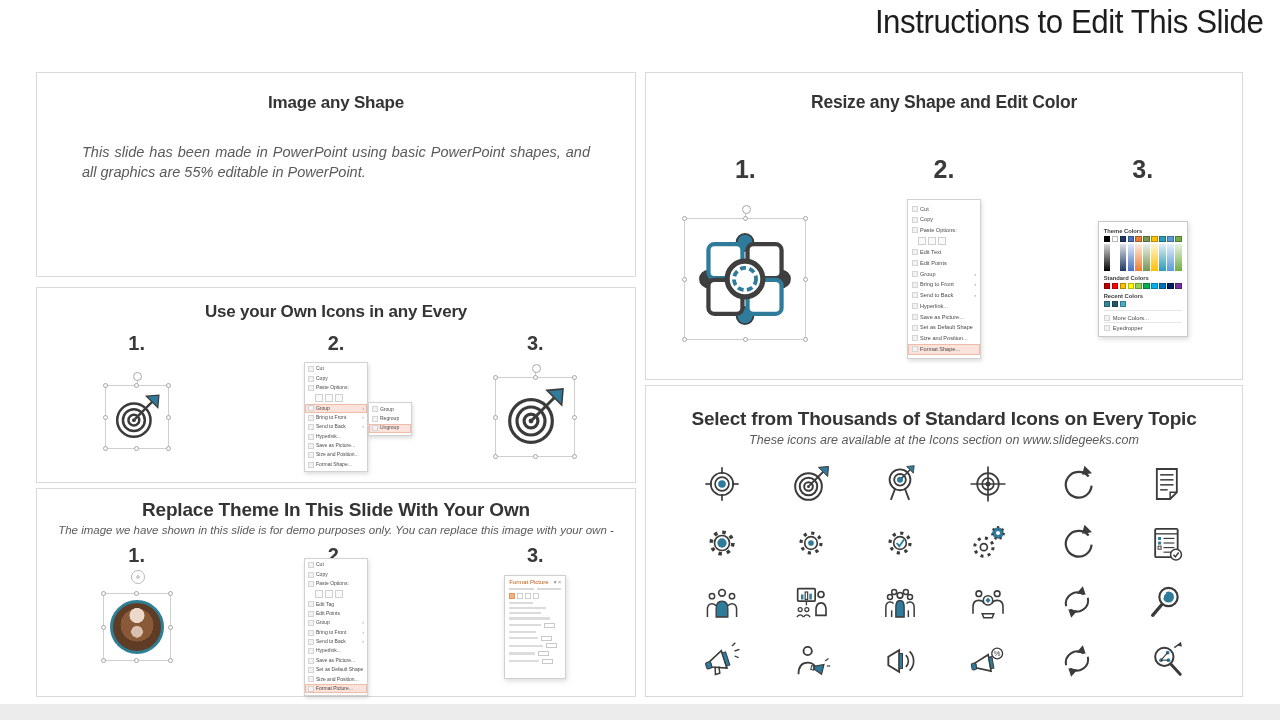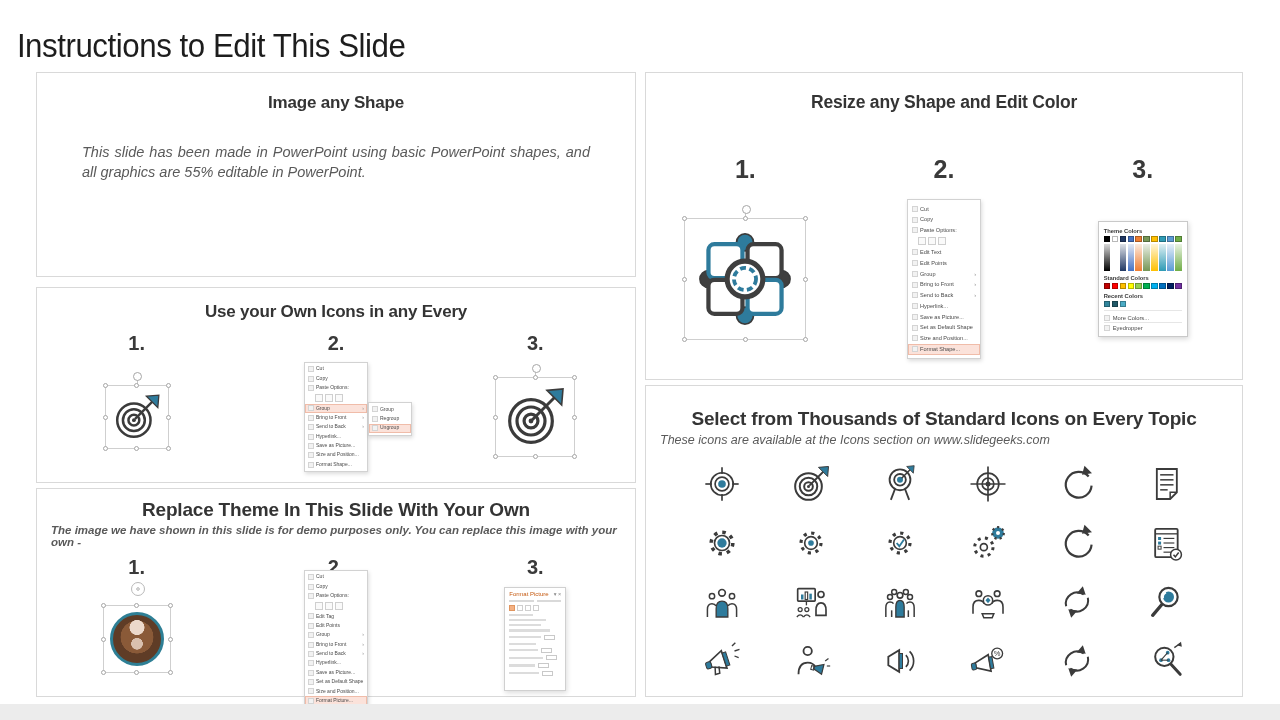--- a/index.html
+++ b/index.html
@@ -1,42 +1,42 @@
 <!DOCTYPE html>
 <html><head>
 <meta charset="utf-8">
 <style>
   html,body{margin:0;padding:0;background:#fff;width:1280px;height:720px;overflow:hidden;
             font-family:"Liberation Sans","DejaVu Sans",sans-serif;}
   .slide{position:relative;width:1280px;height:720px;background:#fff;}
   .bottom-strip{position:absolute;left:0;top:704px;width:1280px;height:16px;background:#ececec;}
 
-  .title{position:absolute;top:26px;left:0;width:1280px;text-align:left;}
+  .title{position:absolute;top:2px;left:0;width:1280px;text-align:right;}
   .title span{display:inline-block;font-size:34px;color:#1d1d1d;letter-spacing:-.5px;transform:scaleX(.92);}
 
   .panel{position:absolute;border:1px solid #d9d9d9;background:#fff;box-sizing:border-box;}
   .pA{left:36px;top:72px;width:600px;height:205px;}
   .pB{left:36px;top:287px;width:600px;height:196px;}
   .pC{left:36px;top:488px;width:600px;height:209px;}
   .pD{left:645px;top:72px;width:598px;height:308px;}
   .pE{left:645px;top:385px;width:598px;height:312px;}
 
   .panel h2{margin:0;text-align:center;color:#343434;font-weight:bold;letter-spacing:-.2px;}
   .pA h2{margin-top:20px;font-size:17px;}
   .pB h2{margin-top:14px;font-size:17px;font-weight:600;}
   .pC h2{margin-top:10px;font-size:19px;}
   .pD h2{margin-top:19px;font-size:17.5px;}
   .pE h2{margin-top:22px;font-size:19px;}
 
   .body-text{margin:0 45px;font-style:italic;font-size:14.5px;line-height:1.38;color:#5a5a5a;
              text-align:justify;}
   .pA .body-text.first{margin-top:29px;}
   .pA .body-text.second{margin-top:19px;}
-  .subnote{margin:3px 14px 0;font-style:italic;color:#5a5a5a;}
-  .pC .subnote{font-size:11.5px;font-weight:bold;}
+  .subnote{margin:3px 14px 0;text-align:center;font-style:italic;color:#5a5a5a;}
+  .pC .subnote{font-size:11.5px;}
   .pE .subnote{font-size:12.5px;}
 
   .steps{display:flex;}
   .pB .steps{margin-top:10px;}
   .pC .steps{margin-top:8px;}
   .pD .steps{margin-top:42px;}
   .stepcol{flex:1;display:flex;flex-direction:column;align-items:center;}
   .stepnum{font-weight:bold;color:#3a3a3a;}
   .pB .stepnum,.pC .stepnum{font-size:20px;}
   .pD .stepnum{font-size:25px;}

